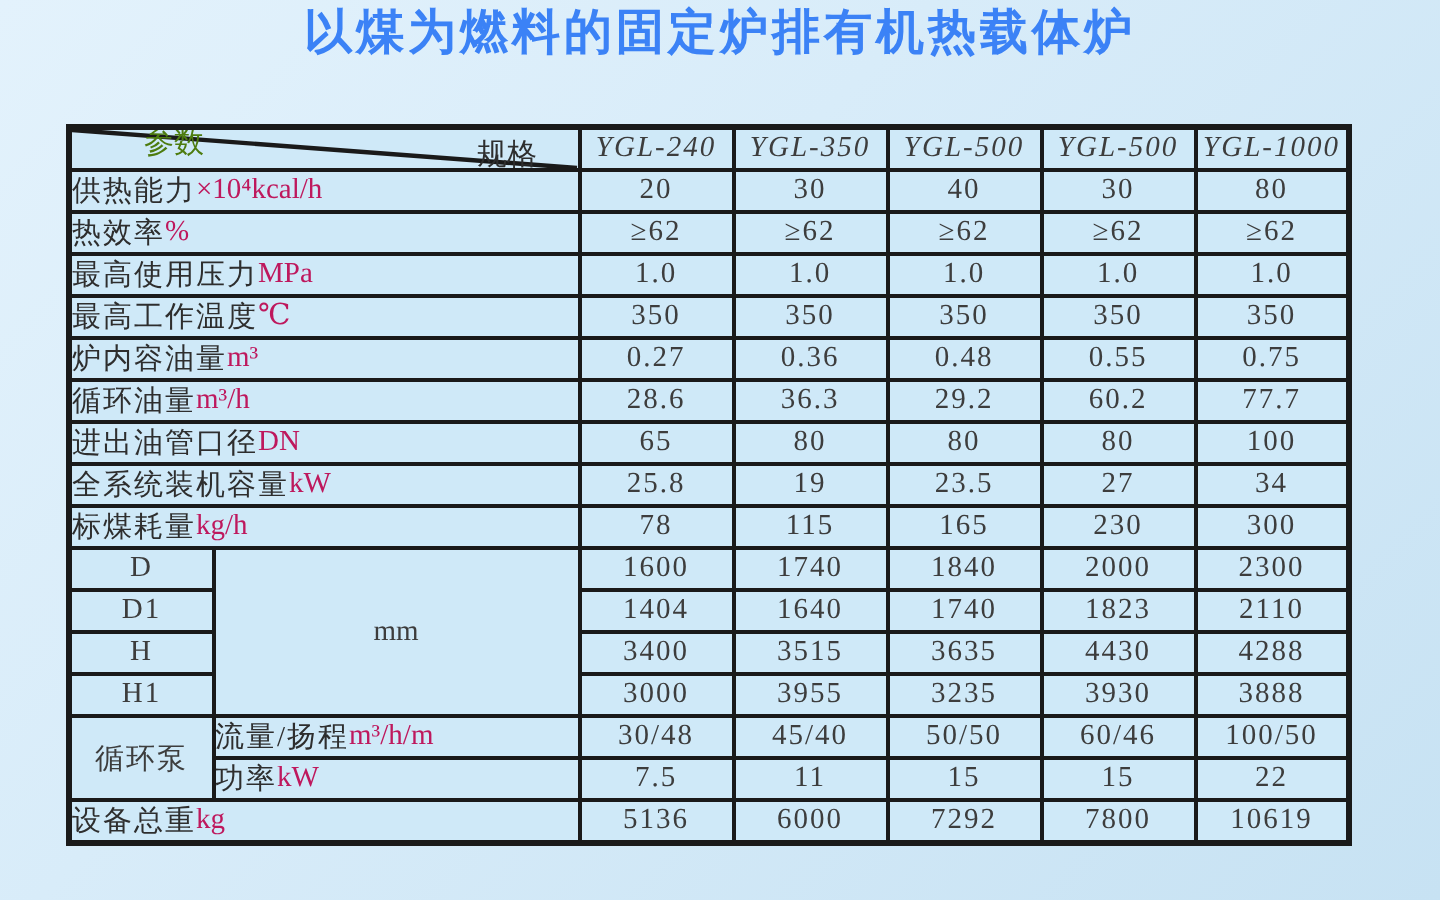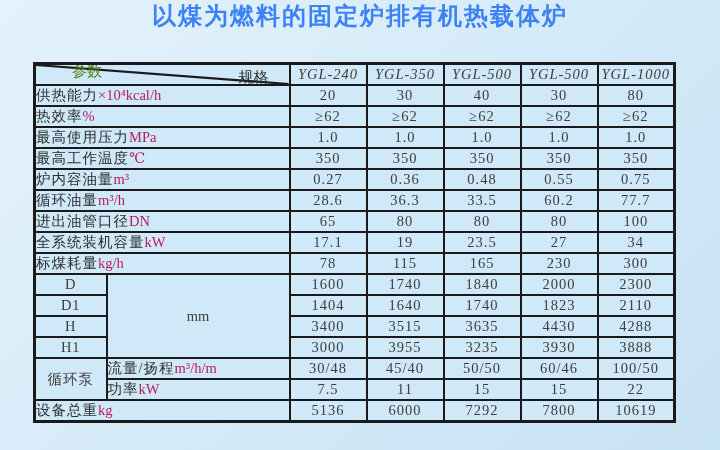--- a/index.html
+++ b/index.html
@@ -137,21 +137,21 @@
       </tr>
       <tr>
         <td class="param" colspan="2">
           <div class="inner">
             <span class="plabel">循环油量</span>
             <span class="punit">m³/h</span>
           </div>
         </td>
         <td class="val">28.6</td>
         <td class="val">36.3</td>
-        <td class="val">33.5</td>
+        <td class="val">29.2</td>
         <td class="val">60.2</td>
         <td class="val">77.7</td>
       </tr>
       <tr>
         <td class="param" colspan="2">
           <div class="inner">
             <span class="plabel">进出油管口径</span>
             <span class="punit">DN</span>
           </div>
         </td>
@@ -161,21 +161,21 @@
         <td class="val">80</td>
         <td class="val">100</td>
       </tr>
       <tr>
         <td class="param" colspan="2">
           <div class="inner">
             <span class="plabel">全系统装机容量</span>
             <span class="punit">kW</span>
           </div>
         </td>
-        <td class="val">17.1</td>
+        <td class="val">25.8</td>
         <td class="val">19</td>
         <td class="val">23.5</td>
         <td class="val">27</td>
         <td class="val">34</td>
       </tr>
       <tr>
         <td class="param" colspan="2">
           <div class="inner">
             <span class="plabel">标煤耗量</span>
             <span class="punit">kg/h</span>

